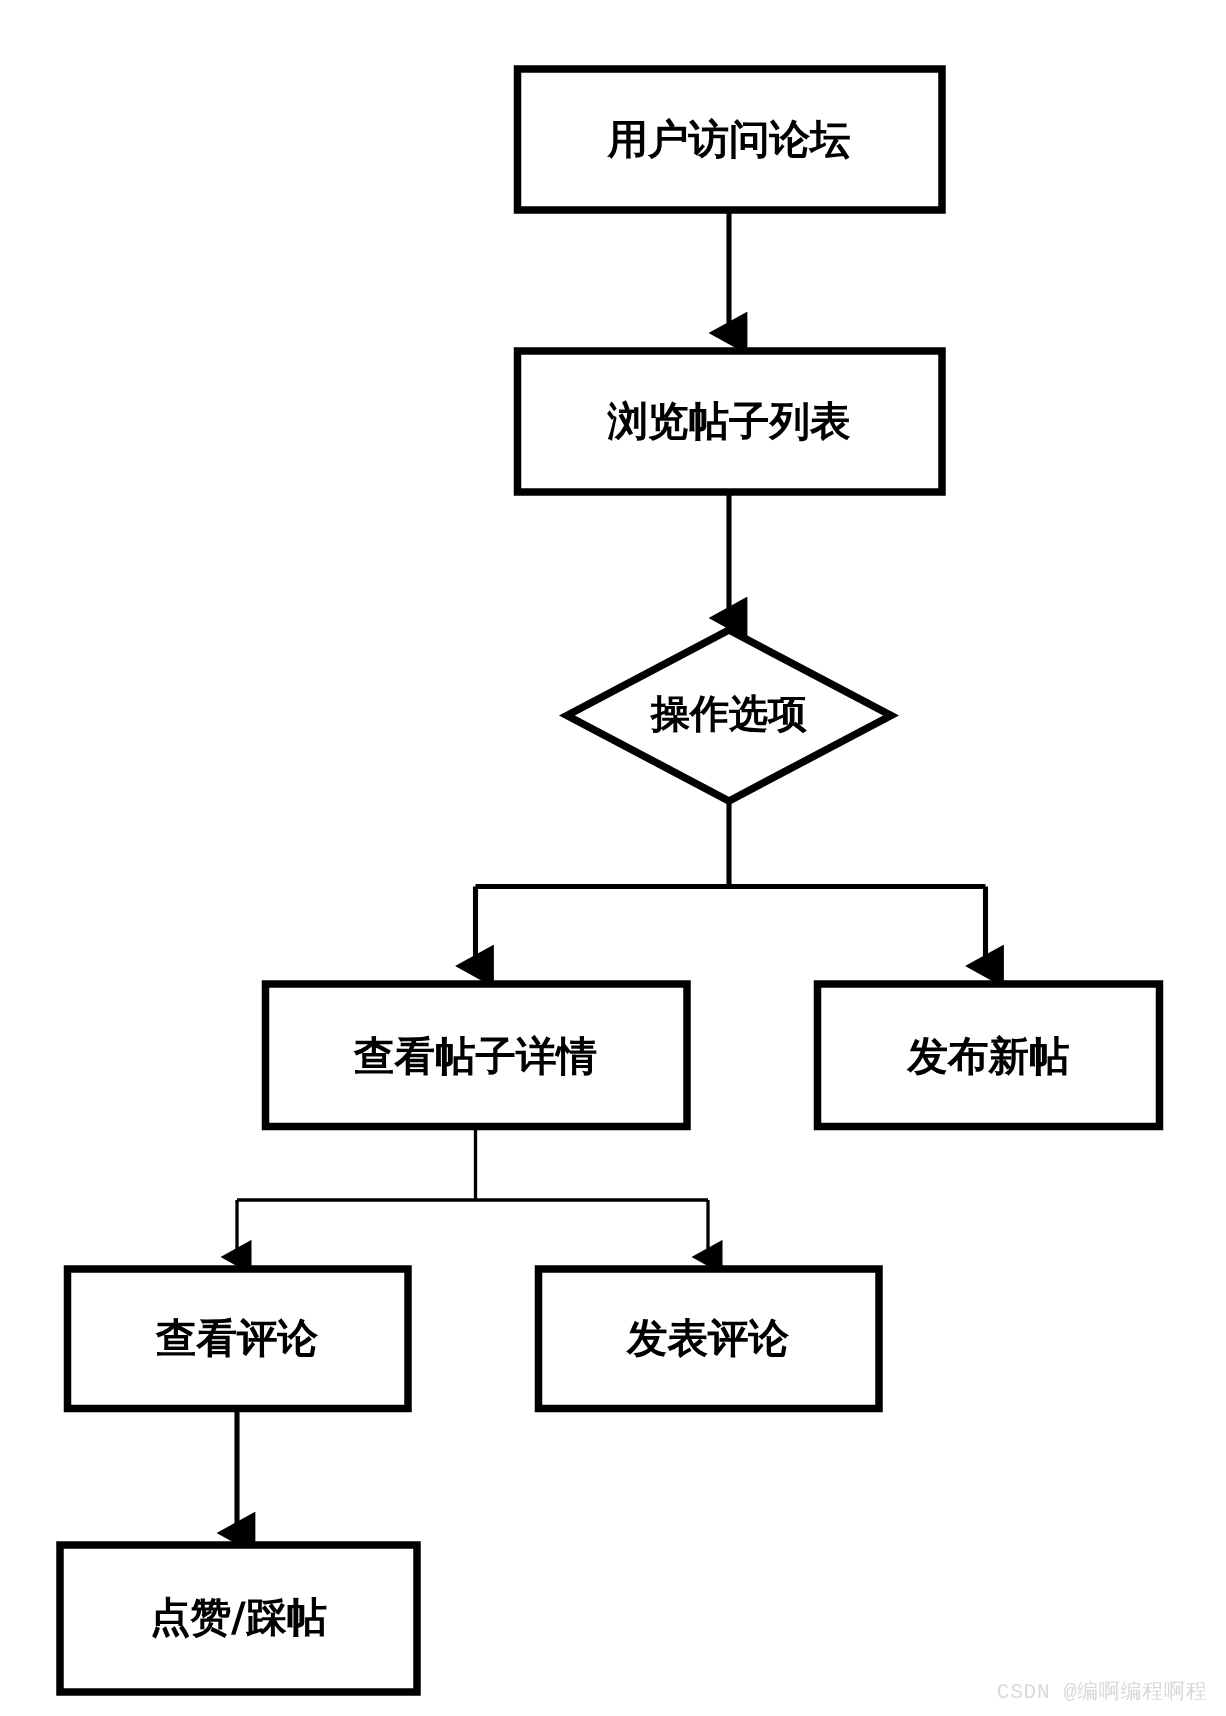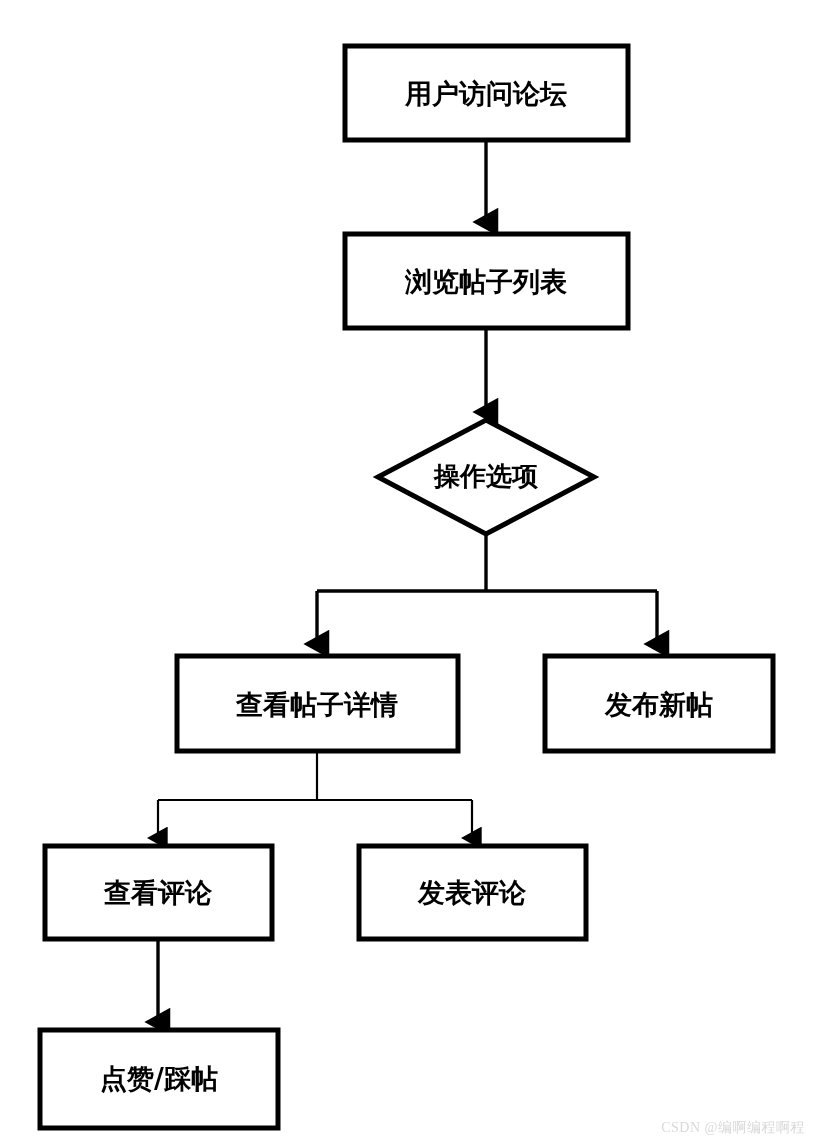--- a/index.html
+++ b/index.html
@@ -50,21 +50,21 @@
     stroke-width: 3.4;
     fill: none;
   }
   .edge-line.thin {
     stroke-width: 2.2;
   }
   .watermark {
     position: absolute;
     right: 12px;
     bottom: 7px;
-    font-family: Liberation Serif, serif;
+    font-family: Liberation Mono, monospace;
     font-size: 14px;
     color: #d9d9d9;
     letter-spacing: 0.5px;
     white-space: nowrap;
     user-select: none;
   }
 </style>
 </head>
 <body>
 

